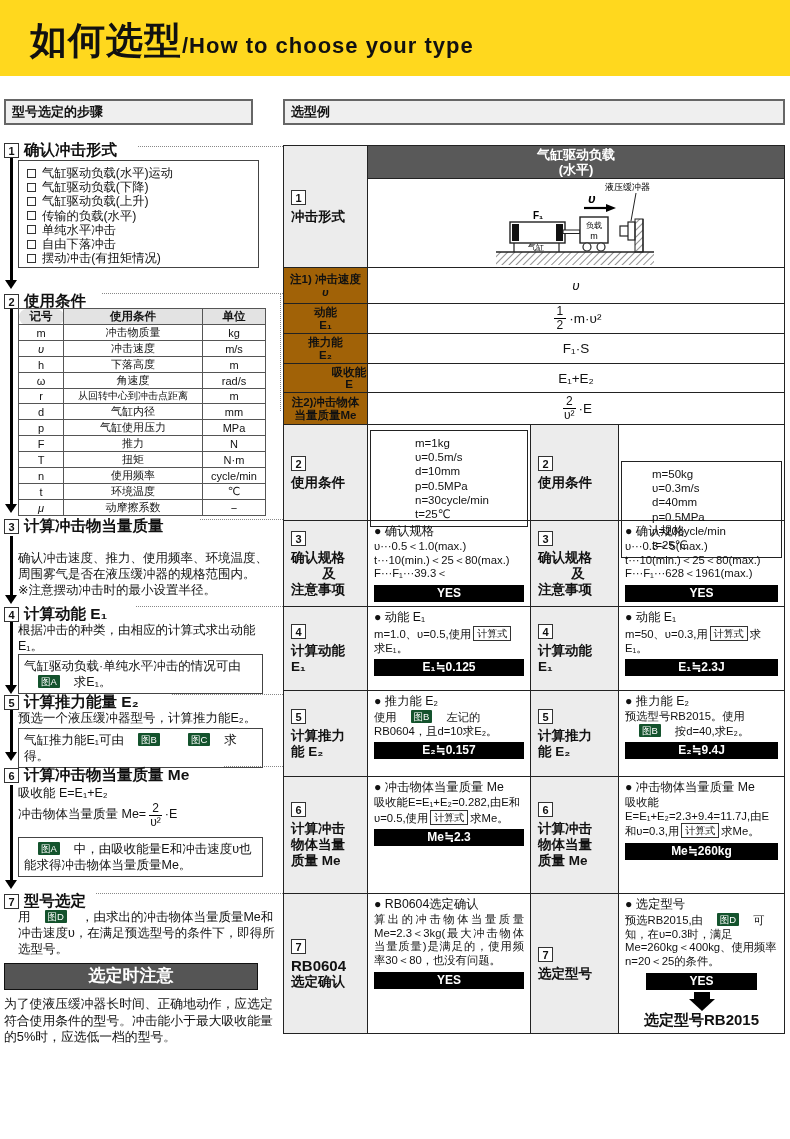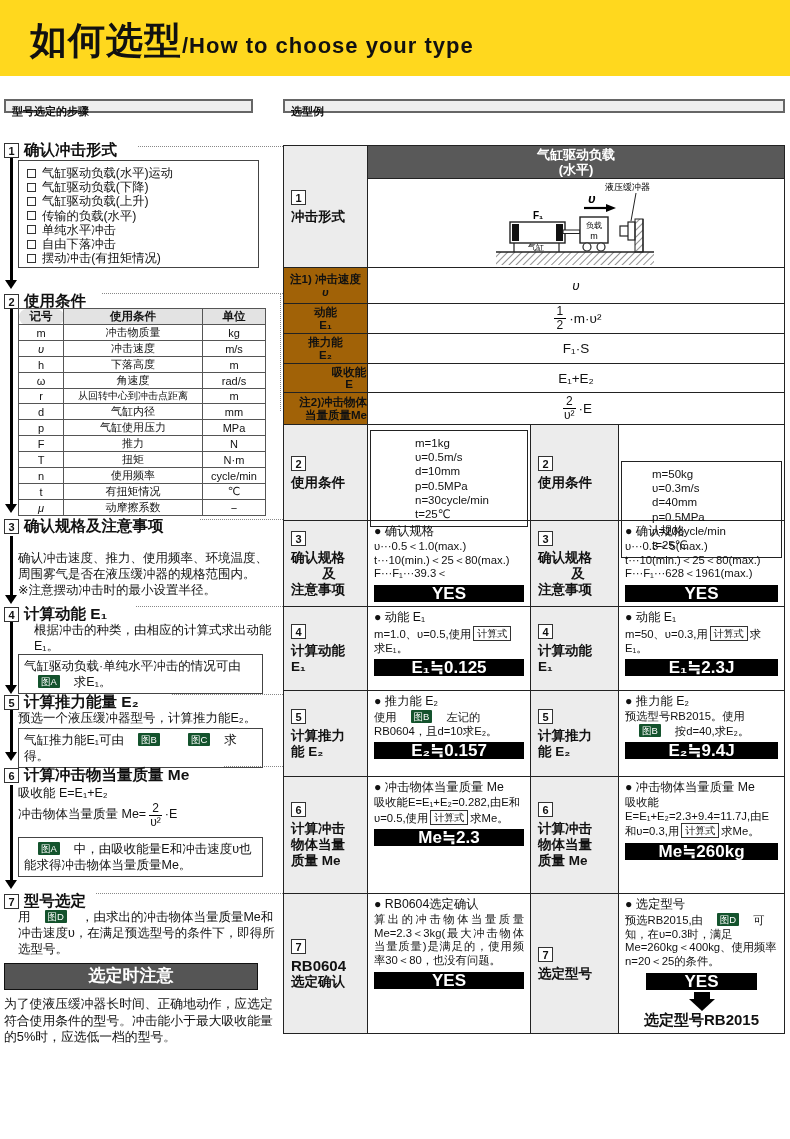--- a/index.html
+++ b/index.html
@@ -6,22 +6,22 @@
   body{width:790px;height:1139px;position:relative;background:#fff;
        font-family:"Liberation Sans","DejaVu Sans",sans-serif;color:#111;}
   #page{position:absolute;inset:0;overflow:hidden;}
 
   
   .band{position:absolute;left:0;top:0;width:790px;height:76px;background:#FFD81E;}
   .title{position:absolute;left:30px;top:16px;font-weight:bold;font-size:37px;letter-spacing:1px;color:#111;}
   .title .en{font-size:22px;font-weight:bold;}
 
   
-  .sechdr{position:absolute;top:99px;height:14px;background:#EFEFEF;border:2px solid #666;
-          box-sizing:border-box;font-size:11px;font-weight:bold;line-height:21px;padding-left:6px;}
+  .sechdr{position:absolute;top:99px;height:26px;background:#EFEFEF;border:2px solid #666;
+          box-sizing:border-box;font-size:13px;font-weight:bold;line-height:21px;padding-left:6px;}
   #sec-left{left:4px;width:249px;}
   #sec-right{left:283px;width:502px;}
 
   
   .dot{position:absolute;border-top:1.5px dotted #888;height:0;}
   .vdot{position:absolute;border-left:1.5px dotted #888;width:0;}
 
   
   .leftcol{position:absolute;left:4px;top:140px;width:277px;height:960px;}
   .stephdr{position:absolute;left:0;display:flex;align-items:center;gap:5px;font-weight:bold;font-size:15.5px;white-space:nowrap;}
@@ -61,21 +61,21 @@
   .flbl{background:#a16207;border-right:1px solid #222;border-bottom:1px solid #222;display:flex;
         flex-direction:column;align-items:center;justify-content:center;font-weight:bold;font-size:11.5px;line-height:12.5px;}
   .fcell{border-bottom:1px solid #222;display:flex;align-items:center;justify-content:center;font-size:13.5px;}
   .darkhdr{background:#595959;color:#fff;text-align:center;font-size:13px;font-weight:bold;
            line-height:15px;padding-top:1px;border-bottom:1px solid #222;}
   .diagcell{border-bottom:1px solid #222;}
   .ccell{border-right:1px solid #222;border-bottom:1px solid #222;padding:4px 6px;font-size:11.3px;line-height:13.8px;box-sizing:border-box;}
   .nr{border-right:none;}
   .nb{border-bottom:none;}
   .bullet{font-weight:normal;font-size:12.3px;margin-bottom:1px;white-space:nowrap;}
-  .rbar{background:#000;color:#fff;font-weight:bold;text-align:center;font-size:17px;height:17px;line-height:17px;margin-top:4px;}
+  .rbar{background:#000;color:#fff;font-weight:bold;text-align:center;font-size:12px;height:17px;line-height:17px;margin-top:4px;}
   .condbox{border:1.5px solid #222;margin:5px 2px;padding:5px 2px 5px 44px;font-size:11.5px;line-height:14.2px;}
   .condbox.r{padding-left:30px;margin-top:36px;}
   .frac{display:inline-flex;flex-direction:column;align-items:center;line-height:1.05;font-size:12px;
         vertical-align:middle;margin:0 3px;}
   .frac .fn{border-bottom:1.2px solid #000;padding:0 3px;}
   .ital{font-style:italic;}
   .stem{width:16px;height:7px;background:#000;margin:2px auto 0;}
   .bigarrow{width:0;height:0;border-left:13px solid transparent;border-right:13px solid transparent;
             border-top:12px solid #000;margin:0 auto;}
   .finaltext{font-weight:bold;font-size:15px;text-align:center;margin-top:2px;white-space:nowrap;}
@@ -208,45 +208,45 @@
             <td>扭矩</td>
             <td>N·m</td>
           </tr>
       <tr>
             <td>n</td>
             <td>使用频率</td>
             <td>cycle/min</td>
           </tr>
       <tr>
             <td>t</td>
-            <td>有扭矩情况</td>
+            <td>环境温度</td>
             <td>℃</td>
           </tr>
       <tr>
             <td class="ital">μ</td>
             <td>动摩擦系数</td>
             <td>−</td>
           </tr>
     </tbody>
       </table>
 
     <div class="stephdr" style="top:376px;">
       <span class="numbox">3</span>
-      <span>确认规格及注意事项</span>
+      <span>计算冲击物当量质量</span>
     </div>
     <div class="stext" style="top:410px;left:14px;width:262px;">
       <div>确认冲击速度、推力、使用频率、环境温度、周围雾气是否在液压缓冲器的规格范围内。</div>
       <div>※注意摆动冲击时的最小设置半径。</div>
     </div>
 
     <div class="stephdr" style="top:464px;">
       <span class="numbox">4</span>
       <span>计算动能 E₁</span>
     </div>
-    <div class="stext" style="top:482px;left:14px;width:262px;margin-left:16px;">根据冲击的种类，由相应的计算式求出动能E₁。</div>
+    <div class="stext" style="top:482px;left:14px;width:262px;">根据冲击的种类，由相应的计算式求出动能E₁。</div>
     <div class="note" style="top:514px;"><span>气缸驱动负载·单纯水平冲击的情况可由</span><span class="tag">图A</span><span>求E₁。</span></div>
 
     <div class="stephdr" style="top:552px;">
       <span class="numbox">5</span>
       <span>计算推力能量 E₂</span>
     </div>
     <div class="stext" style="top:570px;left:14px;width:262px;">预选一个液压缓冲器型号，计算推力能E₂。</div>
     <div class="note" style="top:588px;"><span>气缸推力能E₁可由</span><span class="tag">图B</span><span class="tag">图C</span><span>求得。</span></div>
 
     <div class="stephdr" style="top:625px;">
@@ -344,21 +344,21 @@
       </div>
 
     <div class="flbl" style="grid-row:6;grid-column:1;padding-left:47px;">
         <span>吸收能</span>
         <span>E</span>
       </div>
     <div class="fcell nr" style="grid-row:6;grid-column:2/5;">
         <span>E₁+E₂</span>
       </div>
 
-    <div class="flbl" style="grid-row:7;grid-column:1;align-items:flex-end;">
+    <div class="flbl" style="grid-row:7;grid-column:1;">
         <span>注2)冲击物体</span>
         <span>当量质量Me</span>
       </div>
     <div class="fcell nr" style="grid-row:7;grid-column:2/5;">
         <span class="frac">
           <span class="fn">2</span>
           <span>υ²</span>
         </span>
         <span>·E</span>
       </div>

